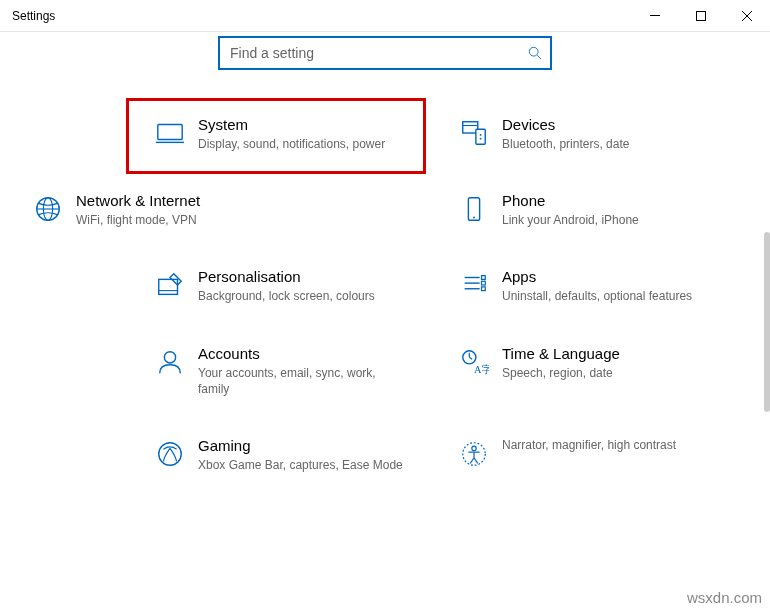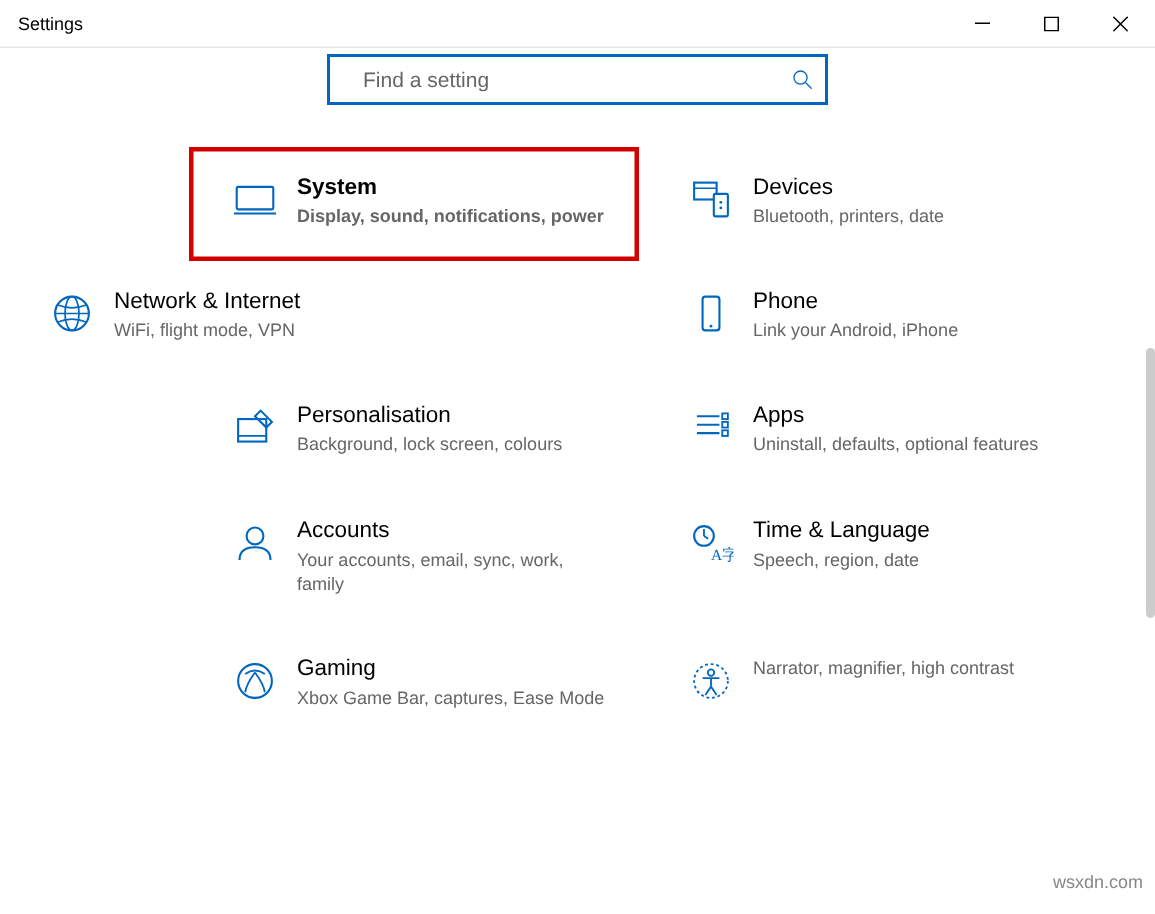--- a/index.html
+++ b/index.html
@@ -4,37 +4,37 @@
   <style>
     * { box-sizing: border-box; margin: 0; padding: 0; }
     html, body { width: 770px; height: 609px; font-family: "Segoe UI", sans-serif; background: #fff; overflow: hidden; }
     .titlebar { display: flex; align-items: center; height: 32px; border-bottom: 1px solid #e5e5e5; }
     .titlebar .title { font-size: 12px; padding-left: 12px; flex: 1; color: #000; }
     .titlebar .ctrl { width: 46px; height: 32px; display: flex; align-items: center; justify-content: center; color: #000; }
     .titlebar .ctrl svg { width: 10px; height: 10px; }
     .min-dash { width: 10px; height: 1px; background: #000; }
     .body { position: relative; height: 577px; }
     .search-wrap { display: flex; justify-content: center; padding-top: 4px; padding-bottom: 28px; }
-    .search { width: 334px; height: 34px; border: 2px solid #0067c0; display: flex; align-items: center; padding-left: 12px; }
+    .search { width: 334px; height: 34px; border: 2px solid #0067c0; display: flex; align-items: center; }
     .search input { flex: 1; border: none; outline: none; font-size: 14px; padding: 0 10px; font-family: inherit; color: #555; background: transparent; }
     .search input::placeholder { color: #666; }
     .search .mag { width: 30px; display: flex; align-items: center; justify-content: center; }
     .grid { padding: 0 0 0 0; }
     .row { display: flex; }
     .tile { display: flex; width: 300px; padding: 18px 10px 22px 22px; margin: 0; }
     .col1 { margin-left: 126px; }
     .col2 { margin-left: 4px; }
     .tile .ic { width: 44px; flex-shrink: 0; display: flex; justify-content: center; padding-top: 2px; }
     .tile .ic svg { width: 30px; height: 30px; }
     .tile .txt { padding-left: 6px; padding-right: 10px; }
     .tile .ttl { font-size: 15px; color: #000; margin-bottom: 3px; }
     .tile .sub { font-size: 12px; color: #666; line-height: 1.35; }
-    .highlighted { border: 3px solid #d40000; padding: 15px 7px 19px 19px; font-weight: bold; }
+    .highlighted { border: 3px solid #d40000; padding: 15px 7px 19px 19px; }
     .scrollbar { position: absolute; right: 0; top: 200px; width: 6px; height: 180px; background: #ccc; border-radius: 3px; }
-    .watermark { position: absolute; right: 8px; bottom: 14px; font-size: 12px; color: #888; }
+    .watermark { position: absolute; right: 8px; bottom: 3px; font-size: 15px; color: #888; }
   </style>
 </head>
 <body>
 
 <div class="titlebar">
   <div class="title">Settings</div>
   <div class="ctrl">
       <div class="min-dash"></div>
     </div>
   <div class="ctrl">

